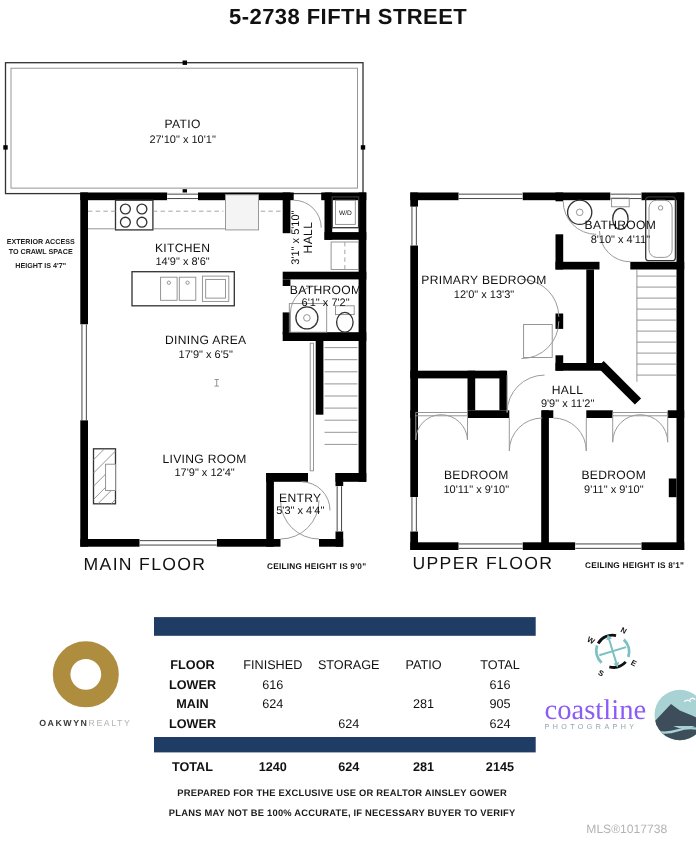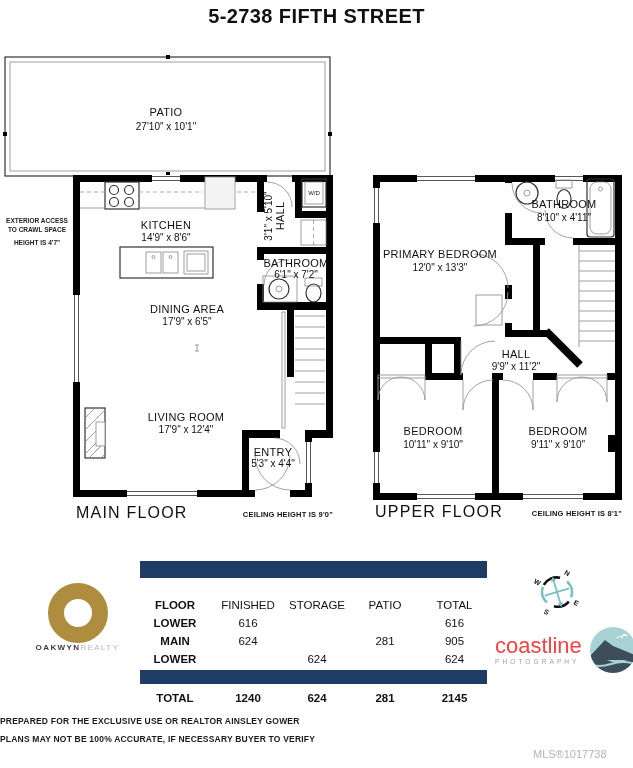--- a/index.html
+++ b/index.html
@@ -28,30 +28,30 @@
   #areas{left:140px;top:561px;width:347px;font-size:11.5px}
   #areas .bar{height:17px;background:#1e3c64}
   #areas .trow{display:grid;grid-template-columns:70px 76px 62px 74px 65px;height:18px;align-items:center;text-align:center}
   #areas .trow.head{margin-top:18px}
   #areas .b{font-weight:bold}
   #areas .bar2{margin-top:2px;height:14px;background:#1e3c64}
   #areas .trow.total{margin-top:5px;font-weight:bold}
   
   #oakwyn{left:30px;top:583px;width:95px;text-align:center}
   #oakwyn .ring{margin:0 auto;width:28px;height:28px;border:16px solid #ae8d3f;border-radius:50%}
-  #oakwyn .otext{font-size:8px;letter-spacing:1.4px;white-space:nowrap}
+  #oakwyn .otext{margin-top:10px;font-size:8px;letter-spacing:1.4px;white-space:nowrap}
   #oakwyn .ob{font-weight:bold;color:#3a3a3a}
   #oakwyn .ol{color:#b5b5b5}
   
   #compass{left:528px;top:562px}
   
   #coastline{left:495px;top:626px;display:flex;align-items:center;gap:7px}
-  #coastline .cname{font-family:Liberation Sans, sans-serif;font-size:22px;color:#ef4444;line-height:20px}
+  #coastline .cname{font-family:Liberation Serif, serif;font-size:26px;color:#8b5cf6;line-height:20px}
   #coastline .csub{font-size:6.5px;letter-spacing:3.1px;color:#94a4ae;margin-top:2px}
-  #footer{left:0;top:712px;width:622px;text-align:left;font-size:8.5px;font-weight:bold;
+  #footer{left:0;top:712px;width:622px;text-align:center;font-size:8.5px;font-weight:bold;
           letter-spacing:.2px;line-height:18px;color:#1a1a1a}
   #mls{left:533px;top:748px;width:95px;text-align:left;font-size:11px;color:#b3b3b3}
 </style>
 </head>
 <body>
 
 <div id="stage">
 
   <div id="title" class="abs">5-2738 FIFTH STREET</div>
 

